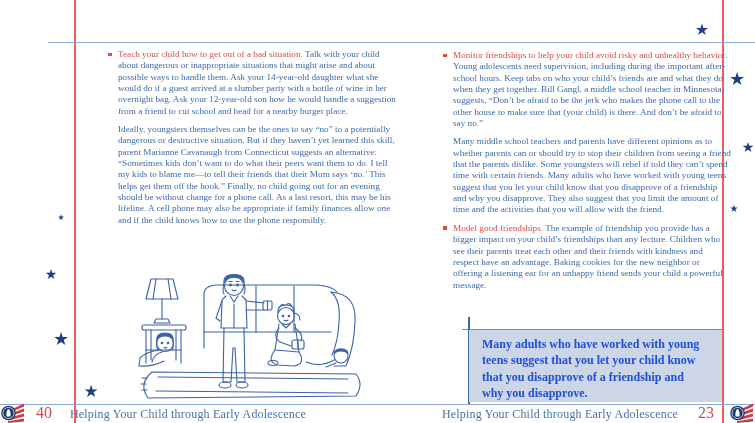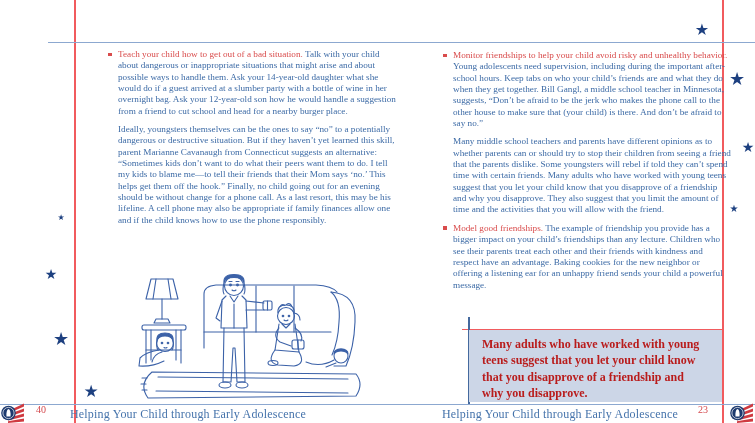--- a/index.html
+++ b/index.html
@@ -25,30 +25,30 @@
     position:absolute;color:#1d4080;font-family:"DejaVu Sans", sans-serif;
     line-height:1;transform:translate(-50%,-50%);
   }
   
   .quote-box{
     position:absolute;left:469px;top:330px;width:253px;height:72px;
     background:#ccd6e7;
   }
   .quote-text{
     position:absolute;left:13px;top:6px;width:218px;
-    font-size:12px;line-height:16.3px;font-weight:bold;color:#b91c1c;
+    font-size:12px;line-height:16.3px;font-weight:bold;color:#1d4ed8;
   }
   .quote-topline{position:absolute;left:462px;top:328.5px;width:260px;height:1.4px;background:#f15b5e;}
   .quote-sideline{position:absolute;left:468px;top:317px;width:1.6px;height:87px;background:#44699e;}
   
   .running-title{
     position:absolute;top:407px;font-size:12px;color:#4573ab;letter-spacing:0.2px;
     width:260px;text-align:center;
   }
-  .pagenum{position:absolute;top:404px;font-size:10px;color:#d4494e;}
+  .pagenum{position:absolute;top:404px;font-size:16px;color:#d4494e;}
   .logo{position:absolute;top:402px;width:24px;height:21px;}
 </style>
 </head>
 <body>
 
 <div class="abs" style="left:0;top:0;width:755px;height:423px;">
 
   <div class="abs" style="left:16px;top:0;width:377px;height:423px;margin-left:32px;">
     <div class="abs rule-red-v" style="left:26px;"></div>
     <div class="abs rule-blue" style="left:0;top:41.5px;width:350px;"></div>

